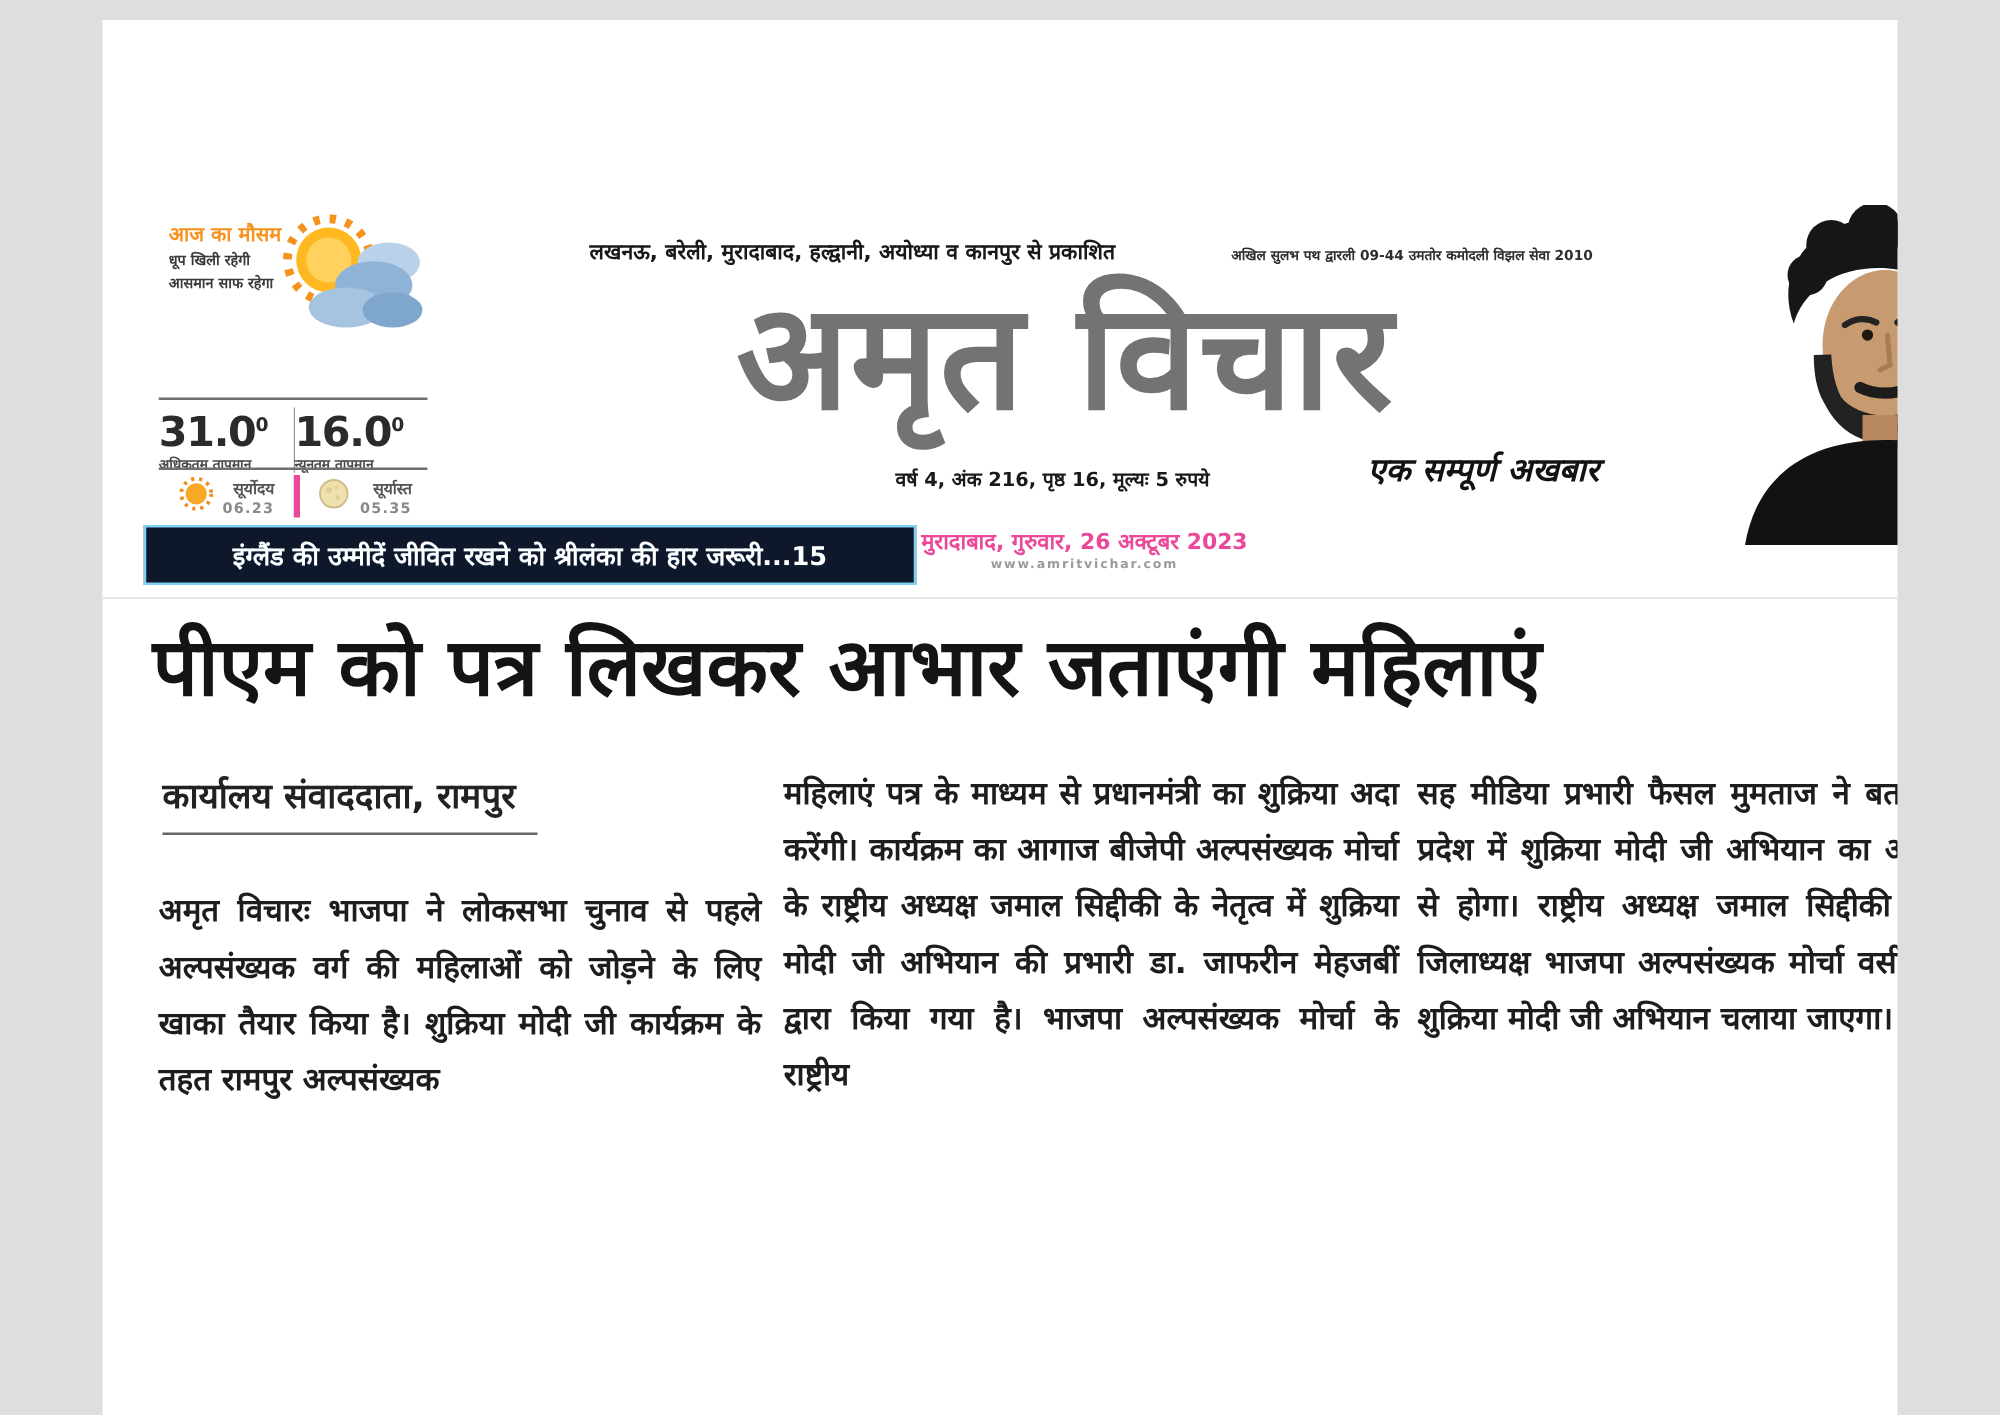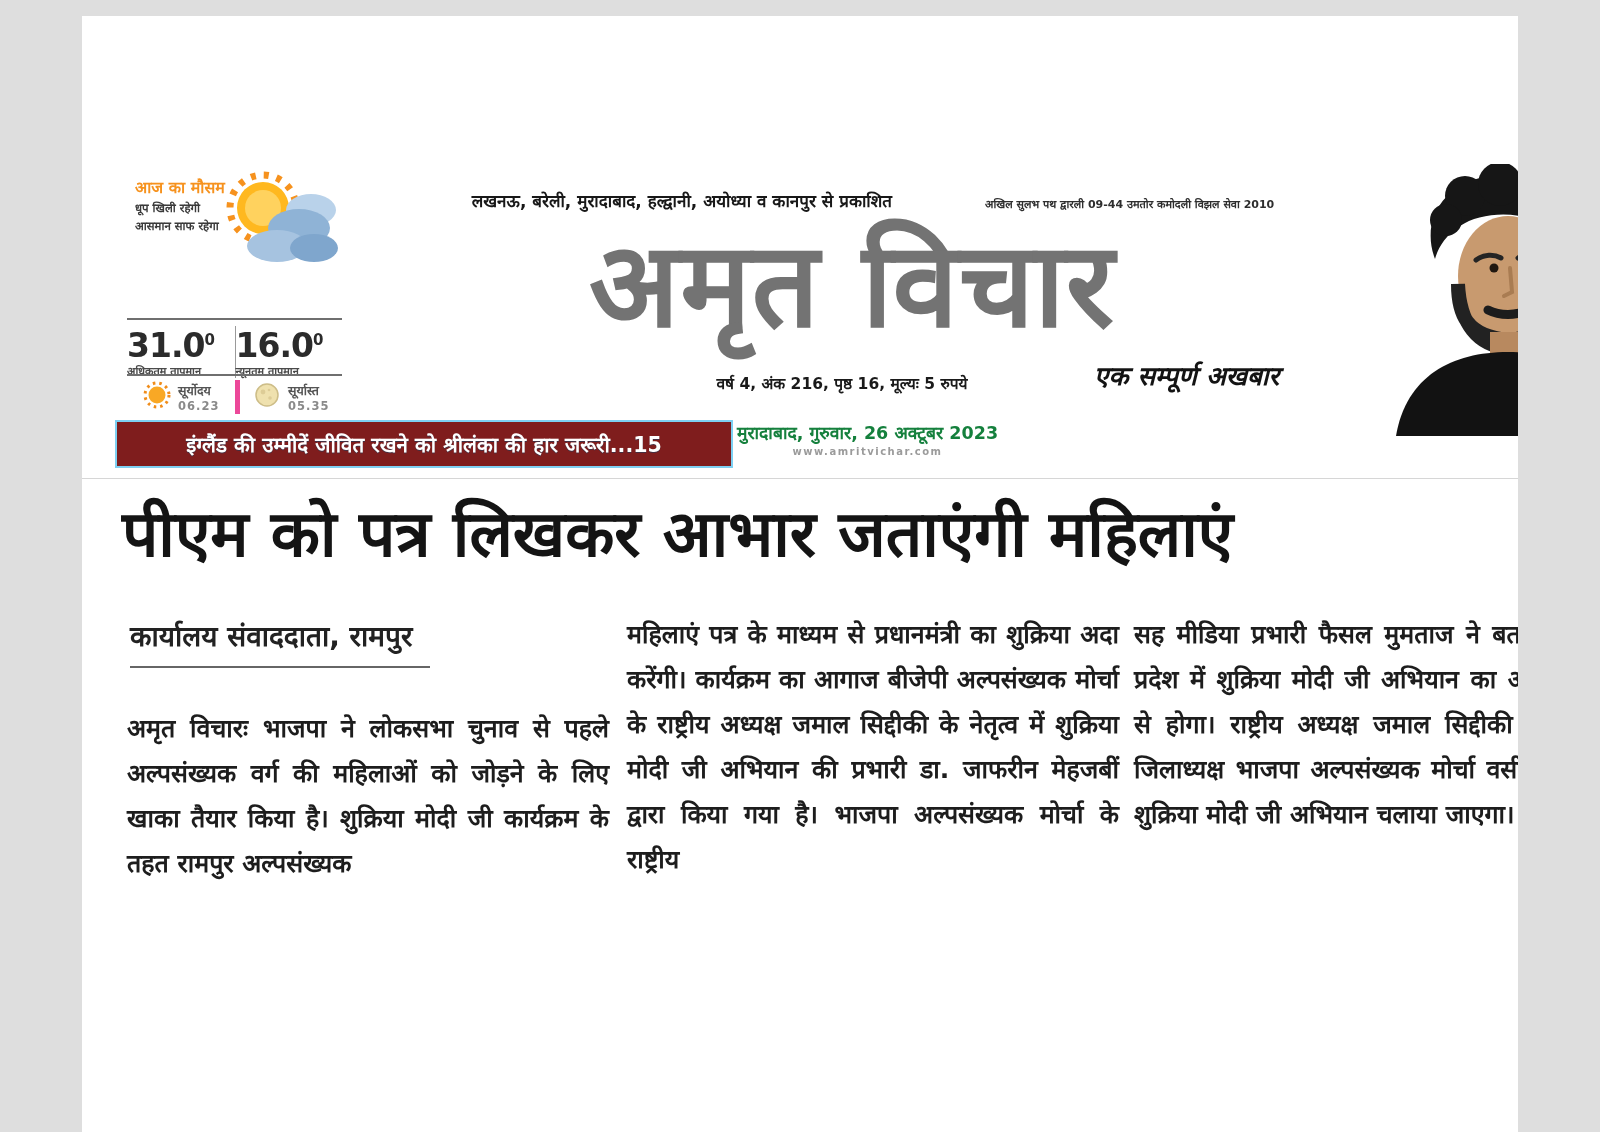--- a/index.html
+++ b/index.html
@@ -18,21 +18,21 @@
   .weather-rule { position:absolute; left:0; width:215px; height:2px; background:#6f6f6f; }
   .temp-row { position:absolute; left:0; top:158px; width:215px; display:flex; }
   .temp-cell { width:50%; text-align:left; }
   .temp-cell + .temp-cell { border-left:1px solid #9a9a9a; }
   .temp-val { font-size:33px; font-weight:800; color:#2b2b2b; letter-spacing:-1px; }
   .temp-val sup { font-size:15px; font-weight:700; }
   .temp-label { font-size:11px; color:#4a4a4a; font-weight:700; margin-top:-2px; }
   .sunrow { position:absolute; left:0; top:212px; width:215px; display:flex; }
   .suncell { width:50%; display:flex; align-items:center; justify-content:center; gap:6px; }
   .suncell + .suncell { border-left:5px solid #ec4899; }
-  .sunmeta { text-align:left; }
+  .sunmeta { text-align:right; }
   .sunmeta .lbl { font-size:12.5px; font-weight:800; color:#555; }
   .sunmeta .tm  { font-size:11.5px; font-weight:700; color:#8a8a8a; letter-spacing:1px; }
 
   
   .pubs { position:absolute; left:330px; top:173px; width:480px; text-align:right;
           font-size:17px; font-weight:800; color:#181818; }
   .reg  { position:absolute; left:903px; top:180px; width:345px; text-align:left;
           font-size:11px; font-weight:700; color:#2e2e2e; }
   .masthead { position:absolute; left:320px; top:196px; width:900px; text-align:center;
           font-size:118px; font-weight:900; color:#737373; line-height:1.25;
@@ -46,21 +46,21 @@
   .portrait { position:absolute; left:1278px; top:148px; width:292px; height:272px; }
 
   
   .teaser { position:absolute; top:404px; height:48px; color:#fff; font-weight:800;
           font-size:20.5px; display:flex; align-items:center; justify-content:center;
           border:2px solid #7ed0f2; text-shadow:0 1px 0 rgba(0,70,110,.45);
           white-space:nowrap; overflow:hidden; }
   .teaser-left  { left:33px;  width:618px; }
   .teaser-right { left:920px; width:646px; }
   .datebox { position:absolute; left:653px; top:401px; width:265px; height:52px; text-align:center; background:#fff; }
-  .dateline { font-size:17.5px; font-weight:900; color:#15803d; margin-top:3px; white-space:nowrap; }
+  .dateline { font-size:17.5px; font-weight:900; color:#ec4899; margin-top:3px; white-space:nowrap; }
   .website  { font-size:10px; font-weight:700; color:#9b9b9b; letter-spacing:1.5px; margin-top:2px; }
   .strip-rule { position:absolute; left:0; top:462px; width:1600px; height:1px; background:#d6d6d6; }
 
   
   .headline { position:absolute; left:40px; top:472px; width:1530px;
           font-size:64px; font-weight:900; color:#141414; white-space:nowrap;
           letter-spacing:0px; }
   .byline { position:absolute; left:48px; top:600px; font-size:28px; font-weight:800; color:#222; }
   .byline-rule { position:absolute; left:48px; top:650px; width:300px; height:2px; background:#666; }
   .bodycol { position:absolute; font-size:25px; line-height:1.8; font-weight:600;
@@ -171,21 +171,21 @@
 
       <g transform="rotate(27 236 186)">
         <rect x="216" y="142" width="42" height="88" rx="8" fill="#fbfbfb" stroke="#1a1a1a" stroke-width="5"></rect>
       </g>
 
       <circle cx="232" cy="206" r="13" fill="#b8895f"></circle>
       <circle cx="243" cy="199" r="8" fill="#c89a6f"></circle>
     </svg>
   </div>
 
-  <div class="teaser teaser-left" style="background:#7f1d1d">इंग्लैंड की उम्मीदें जीवित रखने को श्रीलंका की हार जरूरी...15</div>
+  <div class="teaser teaser-left" style="background:#0f172a">इंग्लैंड की उम्मीदें जीवित रखने को श्रीलंका की हार जरूरी...15</div>
   <div class="datebox">
     <div class="dateline">मुरादाबाद, गुरुवार, 26 अक्टूबर 2023</div>
     <div class="website">www.amritvichar.com</div>
   </div>
   <div class="strip-rule"></div>
 
   <div class="headline">पीएम को पत्र लिखकर आभार जताएंगी महिलाएं</div>
   <div class="byline">कार्यालय संवाददाता, रामपुर</div>
   <div class="byline-rule"></div>
 

